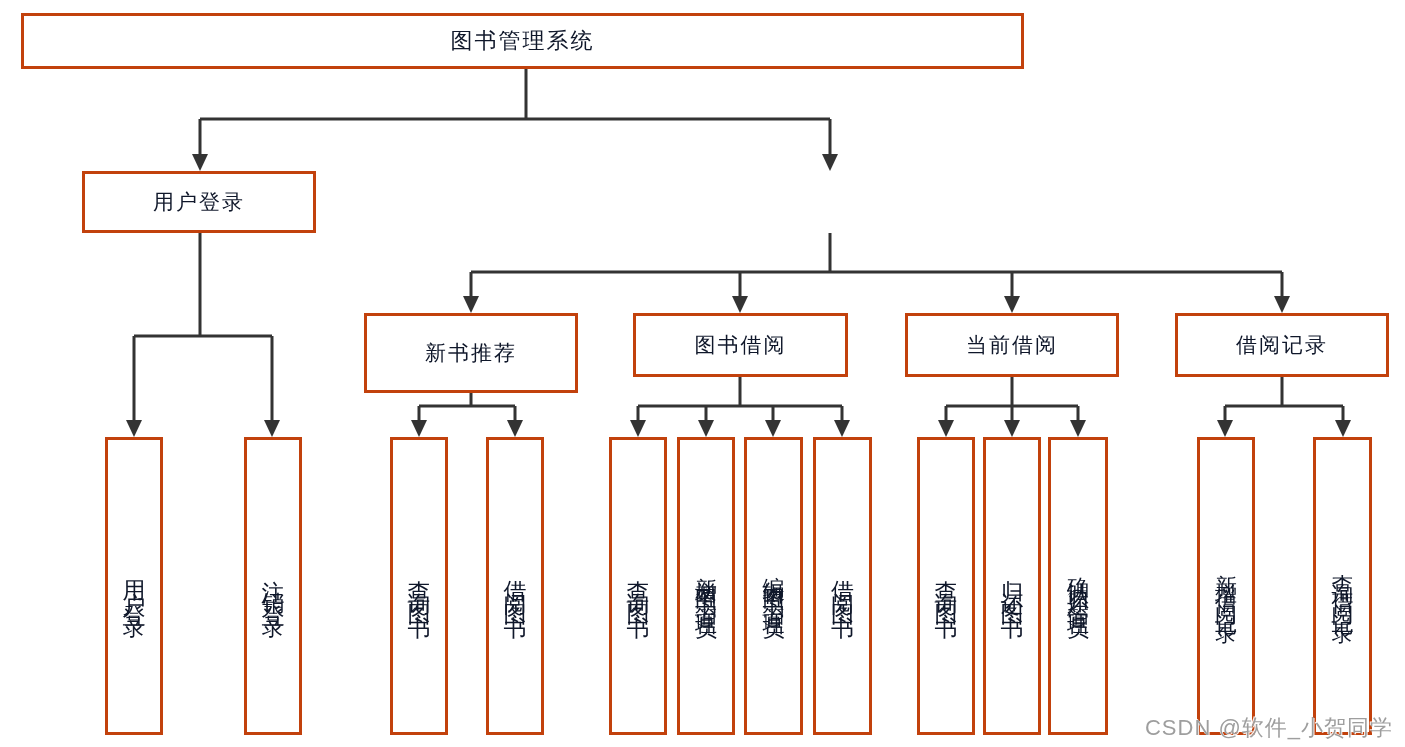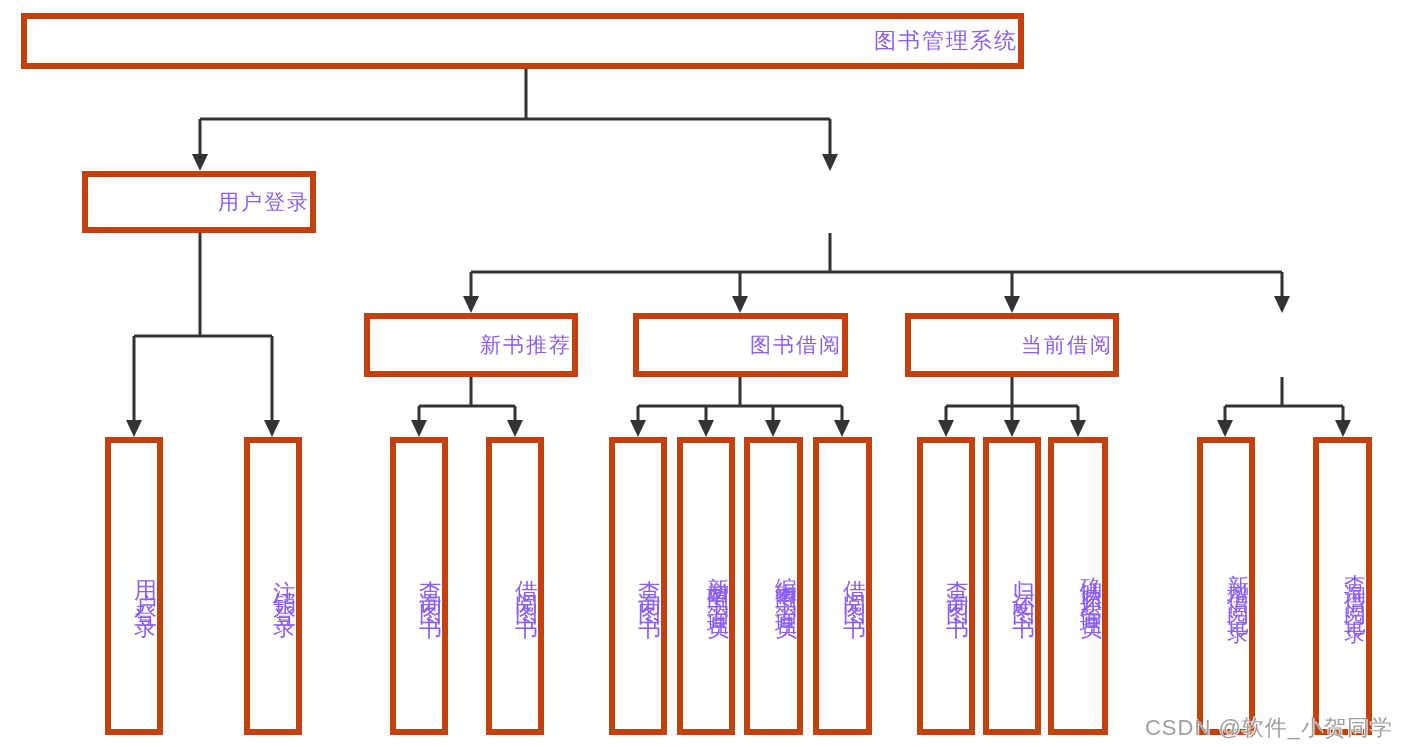--- a/index.html
+++ b/index.html
@@ -1,23 +1,23 @@
 <!DOCTYPE html>
 <html><head>
 <meta charset="utf-8">
 <style>
   html,body{margin:0;padding:0;background:#ffffff;}
   .canvas{
     position:relative;width:1405px;height:747px;background:#ffffff;
     font-family:"Liberation Sans",sans-serif;overflow:hidden;
   }
   .box{
-    position:absolute;border:6px solid #c2410c;background:#ffffff;
-    display:flex;align-items:center;justify-content:flex-end;
-    color:#8b5cf6;box-sizing:border-box;z-index:2;
+    position:absolute;border:3px solid #c2410c;background:#ffffff;
+    display:flex;align-items:center;justify-content:center;
+    color:#0f172a;box-sizing:border-box;z-index:2;
   }
   .root-label{font-size:22px;letter-spacing:2px;white-space:nowrap;}
   .h-label{font-size:21px;letter-spacing:2px;white-space:nowrap;}
   .v-label{
     writing-mode:vertical-rl;text-orientation:mixed;
     font-size:23px;letter-spacing:12px;line-height:1;
   }
   .v6{font-size:22px;letter-spacing:10px;}
   .v9{font-size:22px;letter-spacing:6px;}
   svg.connectors{position:absolute;left:0;top:0;z-index:1;}
@@ -74,28 +74,31 @@
   </svg>
 
   <div class="box" style="left:21px;top:13px;width:1003px;height:56px">
     <span class="root-label">图书管理系统</span>
   </div>
 
   <div class="box" style="left:82px;top:171px;width:234px;height:62px">
     <span class="h-label">用户登录</span>
   </div>
 
-  <div class="box" style="left:364px;top:313px;width:214px;height:64px">
+  <div class="box" style="left:364px;top:313px;width:214px;height:80px">
     <span class="h-label">新书推荐</span>
   </div>
   <div class="box" style="left:633px;top:313px;width:215px;height:64px">
     <span class="h-label">图书借阅</span>
   </div>
   <div class="box" style="left:905px;top:313px;width:214px;height:64px">
     <span class="h-label">当前借阅</span>
+  </div>
+  <div class="box" style="left:1175px;top:313px;width:214px;height:64px">
+    <span class="h-label">借阅记录</span>
   </div>
 
   <div class="box" style="left:105px;top:437px;width:58px;height:298px">
     <span class="v-label">用户登录</span>
   </div>
   <div class="box" style="left:244px;top:437px;width:58px;height:298px">
     <span class="v-label">注销登录</span>
   </div>
 
   <div class="box" style="left:390px;top:437px;width:58px;height:298px">

